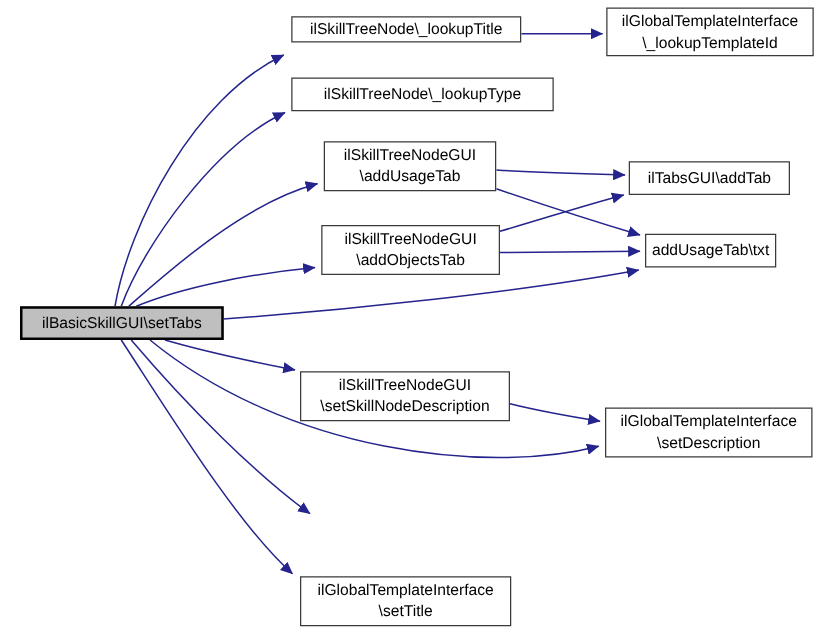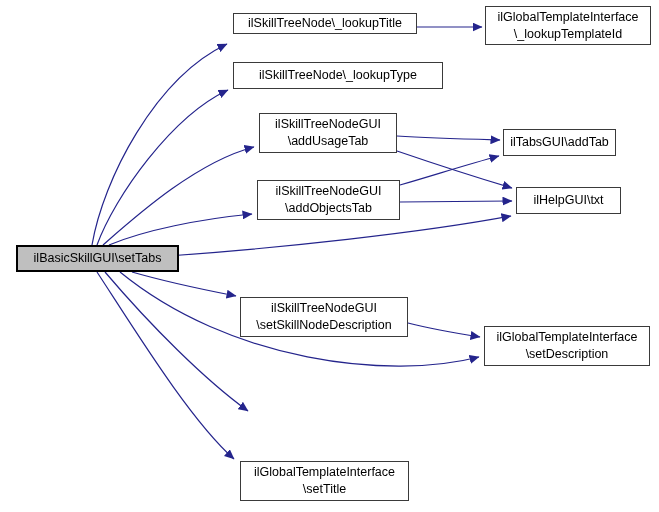--- a/index.html
+++ b/index.html
@@ -85,26 +85,26 @@
   <div class="node" style="left:233px; top:13px; width:184px; height:21px;">ilSkillTreeNode\_lookupTitle</div>
 
   <div class="node" style="left:233px; top:62px; width:210px; height:27px;">ilSkillTreeNode\_lookupType</div>
 
   <div class="node" style="left:485px; top:6px; width:166px; height:39px;">ilGlobalTemplateInterface
 \_lookupTemplateId</div>
 
   <div class="node" style="left:259px; top:113px; width:138px; height:40px;">ilSkillTreeNodeGUI
 \addUsageTab</div>
 
-  <div class="node" style="left:503px; top:129px; width:113px; height:27px;">ilTabsGUI\addTab</div>
+  <div class="node" style="left:503px; top:129px; width:129px; height:27px;">ilTabsGUI\addTab</div>
 
   <div class="node" style="left:257px; top:180px; width:143px; height:40px;">ilSkillTreeNodeGUI
 \addObjectsTab</div>
 
-  <div class="node" style="left:516px; top:187px; width:105px; height:27px;">ilHelpGUI\txt</div>
+  <div class="node" style="left:516px; top:187px; width:105px; height:27px;">addUsageTab\txt</div>
 
   <div class="node" style="left:240px; top:297px; width:168px; height:40px;">ilSkillTreeNodeGUI
 \setSkillNodeDescription</div>
 
   <div class="node" style="left:484px; top:326px; width:166px; height:40px;">ilGlobalTemplateInterface
 \setDescription</div>
 
 
   <div class="node" style="left:240px; top:461px; width:169px; height:40px;">ilGlobalTemplateInterface
 \setTitle</div>

